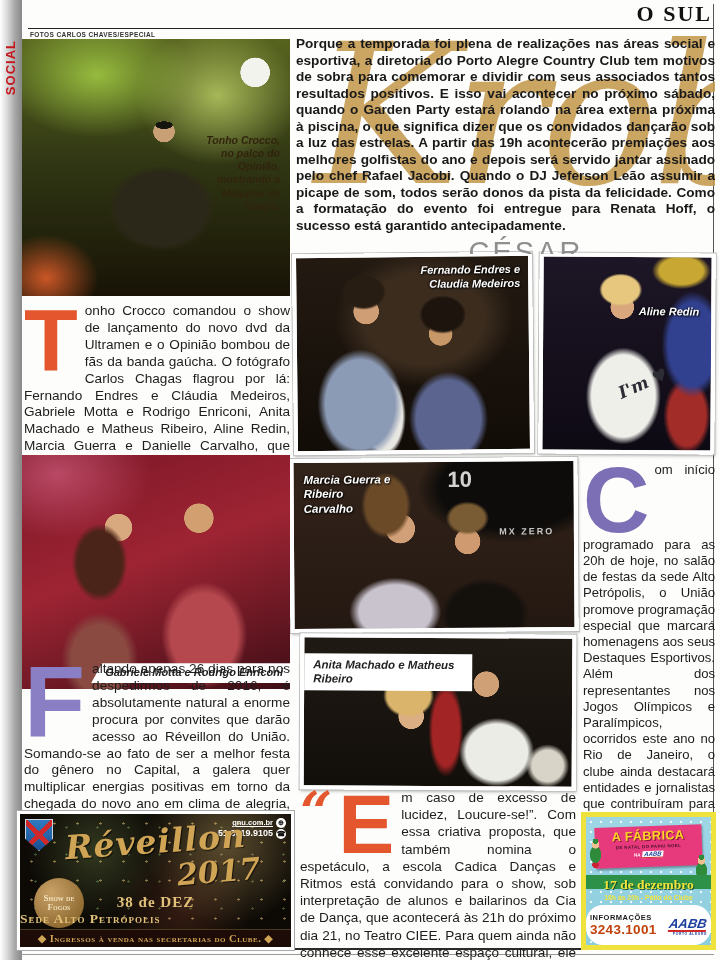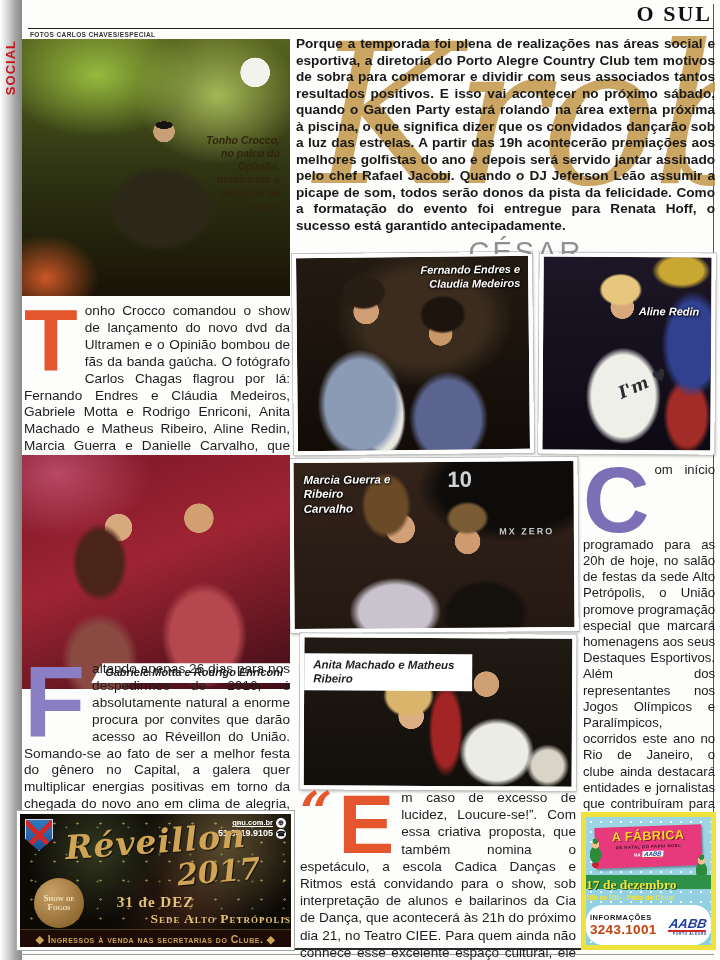--- a/index.html
+++ b/index.html
@@ -160,25 +160,25 @@
   .rev-year { position:absolute; left:58%; top:40px;
     font-family:"DejaVu Serif",serif; font-style:italic; font-weight:bold; font-size:30px;
     color:#cfa455; transform:rotate(-5deg); text-shadow:1px 1px 1px rgba(0,0,0,.7); }
   .rev-badge { position:absolute; left:14px; top:64px; width:50px; height:50px; border-radius:50%;
     background: radial-gradient(circle at 35% 30%, #c9a268, #8f6a30 75%);
     display:flex; align-items:center; justify-content:center; text-align:center;
     font-family:"Liberation Serif",serif; font-variant:small-caps; font-weight:bold;
     font-size:9px; line-height:1.05; color:#f2e2bc; padding:5px; }
   .rev-date { position:absolute; left:0; right:0; top:80px; text-align:center;
     font-family:"Liberation Serif",serif; font-weight:bold; font-size:15px; letter-spacing:1px; color:#e2c27a; }
-  .rev-venue { position:absolute; left:0; right:0; top:97px; text-align:right;
+  .rev-venue { position:absolute; left:0; right:0; top:97px; text-align:left;
     font-family:"Liberation Serif",serif; font-variant:small-caps; font-weight:bold; font-size:13.5px; letter-spacing:1px; color:#e2c27a; }
   .rev-footer { position:absolute; left:0; right:0; bottom:0; height:18px; line-height:18px;
     background:#1d0b08; border-top:1px solid #4a3a20; text-align:center;
-    font-family:Liberation Sans, sans-serif; font-variant:small-caps; font-weight:bold; font-size:10.5px;
+    font-family:Liberation Serif, serif; font-variant:small-caps; font-weight:bold; font-size:10.5px;
     letter-spacing:.5px; color:#cfa455; }
 
   
   .ad-fab { position:absolute; left:581px; top:812px; width:135px; height:138px;
     border:5px solid #f0e23c; background:
       radial-gradient(rgba(255,255,255,.85) 1px, transparent 1.5px),
       linear-gradient(#9fd6e6,#8ccede);
     background-size:10px 10px,auto; }
   .fab-banner { position:absolute; left:9px; right:9px; top:9px; height:41px; background:#e73a7c;
     transform:rotate(-2deg); box-shadow:1px 2px 2px rgba(0,0,0,.3); text-align:center; padding-top:3px; }
@@ -187,21 +187,21 @@
   .fab-brandrow { margin-top:2px; font-size:4.5px; color:#fff; font-weight:bold; }
   .fab-chip { display:inline-block; background:#fff; color:#1c3f9c; font-style:italic; font-weight:bold;
     font-size:6px; padding:0 2px; margin-left:2px; border-bottom:1px solid #d02828; transform:skewX(-8deg); }
   .elf { position:absolute; width:15px; height:30px;
     background:
       radial-gradient(circle 3px at 50% 7%, #2e8b3a 94%, transparent),
       radial-gradient(circle 4px at 50% 19%, #f0c090 94%, transparent),
       radial-gradient(ellipse 6px 9px at 50% 52%, #2e8b3a 88%, transparent),
       radial-gradient(circle 3.5px at 50% 86%, #cc2233 90%, transparent); }
   .elf-l { left:2px; top:22px; } .elf-r { right:2px; top:38px; }
-  .fab-green { position:absolute; left:0; right:0; top:58px; height:14px; background:#2e9148; padding-top:2px; }
+  .fab-green { position:absolute; left:0; right:0; top:58px; height:14px; background:#2e9148; text-align:center; padding-top:2px; }
   .fab-date { font-family:"Liberation Serif",serif; font-weight:bold; font-size:13.5px; color:#f2e43c; text-shadow:1px 1px 0 #14502a; }
   .fab-time { font-weight:bold; font-size:6.8px; color:#f2e43c; margin-top:1px; }
   .fab-white { position:absolute; left:0; right:0; top:88px; bottom:0; background:#fff;
     display:flex; align-items:center; justify-content:space-between; padding:0 4px;border-radius:17px; }
   .fab-info-label { font-weight:bold; font-size:7.5px; letter-spacing:.5px; color:#1a1a1a; }
   .fab-info-phone { font-weight:bold; font-size:13.5px; color:#c2410c; letter-spacing:.3px; }
   .fab-logo { text-align:right; }
   .fab-logo-main { font-style:italic; font-weight:bold; font-size:13px; color:#1c3f9c;
     transform:skewX(-10deg); display:inline-block; border-bottom:2px solid #d02828; line-height:1; }
   .fab-logo-sub { font-size:3.4px; letter-spacing:.6px; color:#1c3f9c; font-weight:bold; }
@@ -273,21 +273,21 @@
   <div class="ad-rev">
     <div class="ad-rev-in">
       <div class="crest"></div>
       <div class="ad-contact">
         <div class="ad-web"><span>gnu.com.br</span><span class="ad-ico">⊕</span></div>
         <div class="ad-tel"><span>51 3619.9105</span><span class="ad-ico">☎</span></div>
       </div>
       <div class="rev-title">Réveillon</div>
       <div class="rev-year">2017</div>
       <div class="rev-badge">Show de Fogos</div>
-      <div class="rev-date">31 de DEZ</div>
+      <div class="rev-date">38 de DEZ</div>
       <div class="rev-venue">Sede Alto Petrópolis</div>
       <div class="rev-footer">◆  Ingressos à venda nas secretarias do Clube.  ◆</div>
     </div>
   </div>
 
   <div class="ad-fab">
     <div class="fab-banner">
       <div class="fab-title">A FÁBRICA</div>
       <div class="fab-sub">DE NATAL DO PAPAI NOEL</div>
       <div class="fab-brandrow"><span>NA</span><span class="fab-chip">AABB</span></div>

